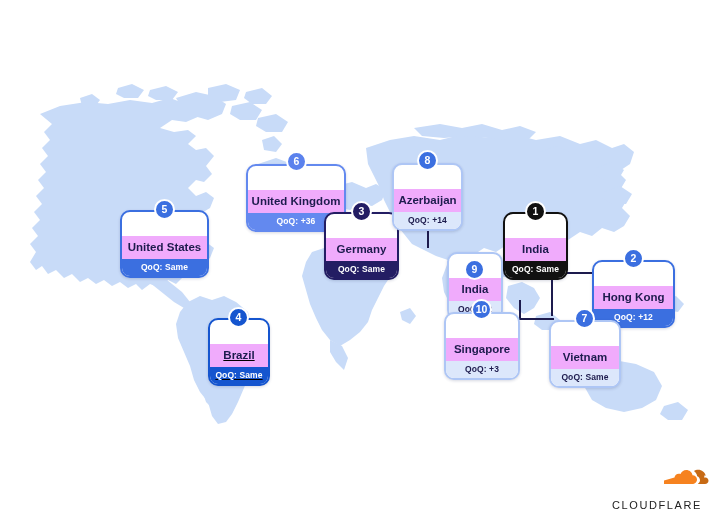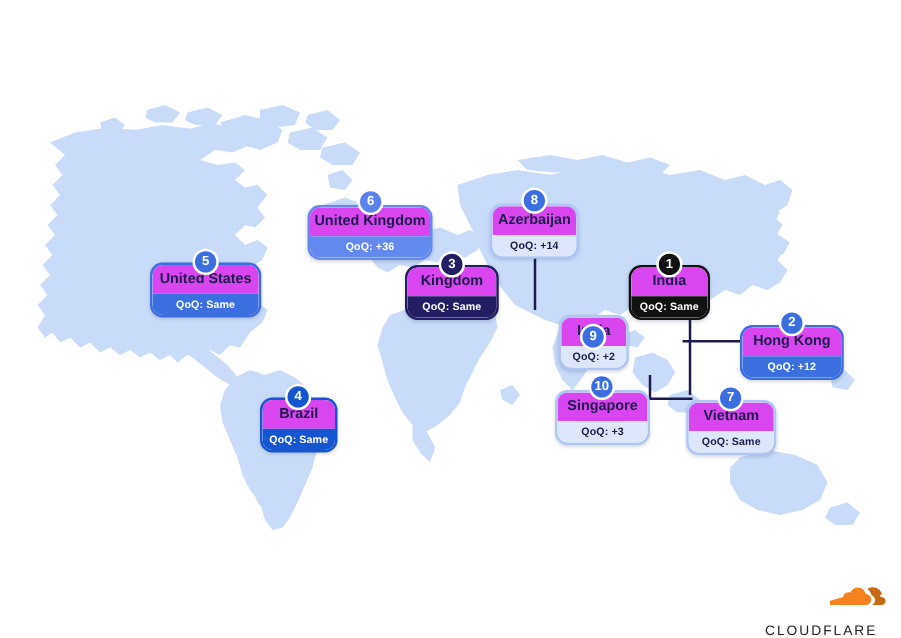--- a/index.html
+++ b/index.html
@@ -57,22 +57,23 @@
     background: #ffffff;
     box-shadow: 0 1px 3px rgba(30,40,90,0.18);
   }
   .label .name {
     text-align: center;
     font-size: 11.5px;
     font-weight: bold;
     color: #1d1b4d;
     padding: 5px 3px 5px;
     line-height: 13px;
-    background: #d946ef;
+    background: #f0abfc;
     white-space: nowrap;
+    margin-top: 24px;
   }
   .label .qoq {
     text-align: center;
     font-size: 8.5px;
     font-weight: bold;
     letter-spacing: 0.1px;
     padding: 3px 2px 4px;
     line-height: 10px;
     color: #ffffff;
     white-space: nowrap;
@@ -101,21 +102,21 @@
   .v-navy { border-color: #231d63; }
   .v-navy .qoq { background: #231d63; }
   .b-navy { background: #231d63; }
 
   
   .v-blue { border-color: #3b6fe0; }
   .v-blue .qoq { background: #3b6fe0; }
   .b-blue { background: #3b6fe0; }
 
   
-  .v-strong { border-color: #1555cf; }
+  .v-strong { border-color: #1555cf; text-decoration: underline; }
   .v-strong .qoq { background: #1555cf; }
   .b-strong { background: #1555cf; }
 
   
   .v-corn { border-color: #6389ef; }
   .v-corn .qoq { background: #6389ef; }
   .b-corn { background: #5b82ed; }
 
   
   .v-light { border-color: #aec6f5; }
@@ -213,21 +214,21 @@
   </div>
   <div class="badge b-blue" style="left:154px; top:199px;">5</div>
 
   <div class="label v-corn" style="left:246px; top:164px; width:100px;">
     <div class="name">United Kingdom</div>
     <div class="qoq">QoQ: +36</div>
   </div>
   <div class="badge b-corn" style="left:286px; top:151px;">6</div>
 
   <div class="label v-navy" style="left:324px; top:212px; width:75px;">
-    <div class="name">Kingdom</div>
+    <div class="name">Germany</div>
     <div class="qoq">QoQ: Same</div>
   </div>
   <div class="badge b-navy" style="left:351px; top:201px;">3</div>
 
   <div class="label v-light" style="left:392px; top:163px; width:71px;">
     <div class="name">Azerbaijan</div>
     <div class="qoq">QoQ: +14</div>
   </div>
   <div class="badge b-light" style="left:417px; top:150px;">8</div>
 

